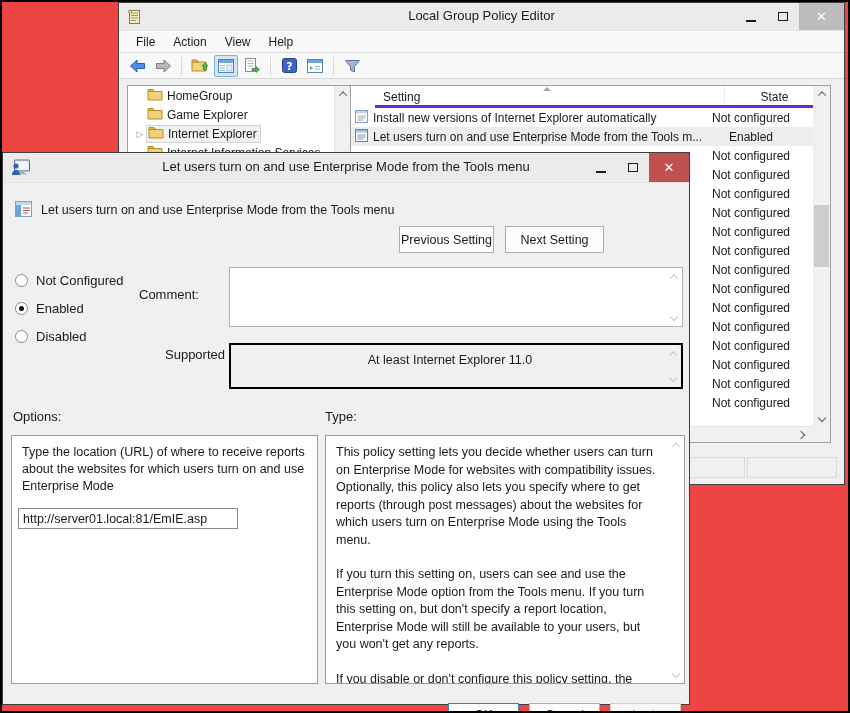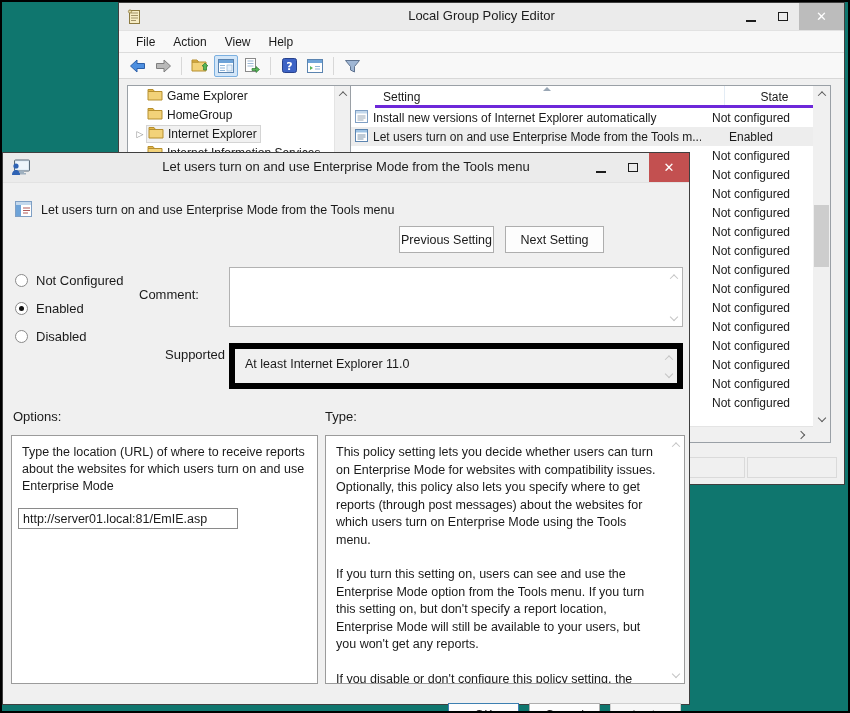--- a/index.html
+++ b/index.html
@@ -1,17 +1,17 @@
 <!DOCTYPE html>
 <html><head>
 <meta charset="utf-8">
 <style>
   * { margin:0; padding:0; box-sizing:border-box; }
   body { font-family:"Liberation Sans","DejaVu Sans",sans-serif; background:#888; }
-  .desktop { position:relative; width:850px; height:713px; background:#0f766e; border:2px solid #000; overflow:hidden; }
+  .desktop { position:relative; width:850px; height:713px; background:#ef4444; border:2px solid #000; overflow:hidden; }
 
   
   .gpe { position:absolute; left:116px; top:0; width:727px; height:483px; background:#f0f0f0; border:1px solid #3f3f3f; }
   .titlebar { position:relative; height:28px; background:#ebebeb; border-bottom:1px solid #e2e2e2; }
   .titlebar .ticon { position:absolute; left:8px; top:6px; }
   .titlebar .ttext { position:absolute; left:0; right:0; top:5px; text-align:center; font-size:13px; color:#1c1c1c; }
   .capbtns { position:absolute; right:0; top:0; height:100%; display:flex; }
   .capbtn { width:32px; height:100%; display:flex; align-items:center; justify-content:center; font-size:12px; color:#1c1c1c; }
   .capbtn.close-gray { width:45px; background:#bcbcbc; color:#fff; font-size:13px; }
   .capbtn.close-red { width:40px; background:#c35050; color:#fff; font-size:13px; }
@@ -83,21 +83,21 @@
   .pushbtn { position:absolute; height:27px; background:#fdfdfd; border:1px solid #aeaeae; font-size:12.5px; color:#1a1a1a; display:flex; align-items:center; justify-content:center; font-family:inherit; }
   .btn-prev { left:396px; top:43px; width:95px; }
   .btn-next { left:502px; top:43px; width:99px; }
 
   .radio { position:absolute; left:12px; display:flex; align-items:center; gap:8px; font-size:13px; }
   .rdot { width:13px; height:13px; border:1px solid #8a8a8a; border-radius:50%; background:#fff; position:relative; }
   .rdot.on::after { content:""; position:absolute; left:3px; top:3px; width:5px; height:5px; border-radius:50%; background:#111; }
 
   .flabel { position:absolute; font-size:13px; }
   .commentbox { position:absolute; left:226px; top:84px; width:454px; height:60px; background:#fff; border:1px solid #b2b2b2; }
-  .supportbox { position:absolute; left:226px; top:160px; width:454px; height:46px; background:#f0f0f0; border:6px solid #000000; padding:8px 22px 0 10px; font-size:12.5px; }
+  .supportbox { position:absolute; left:226px; top:160px; width:454px; height:46px; background:#f0f0f0; border:2px solid #000000; padding:8px 22px 0 10px; font-size:12.5px;text-align:center; }
   .miniarrows .chev { position:absolute; right:5px; }
   .miniarrows .chev.up { top:6px; }
   .miniarrows .chev.down { bottom:6px; }
 
   .optbox { position:absolute; left:8px; top:252px; width:307px; height:249px; background:#fff; border:1px solid #9b9b9b; padding:8px 10px; font-size:12.5px; line-height:17px; }
   .urlinput { position:absolute; left:6px; top:72px; width:220px; height:21px; border:1px solid #8a8a8a; font-family:inherit; font-size:12.5px; padding:1px 4px; color:#1a1a1a; background:#fff; }
   .helpbox { position:absolute; left:322px; top:252px; width:360px; height:249px; background:#fff; border:1px solid #9b9b9b; padding:8px 24px 8px 10px; font-size:12.5px; line-height:17.5px; overflow:hidden; }
   .helpbox p { margin-bottom:17px; }
 
   .btn-ok { left:445px; top:520px; width:71px; height:24px; border:1px solid #3c7fb1; }
@@ -197,31 +197,31 @@
     <div class="winbody">
 
       <div class="tree">
         <div class="trow">
           <span class="tnoexp"></span>
           <span class="tplain">
             <span><svg width="16" height="13" viewBox="0 0 16 13">
                   <path d="M1 3.5 L1 12 L15 12 L15 3.5 Z" fill="#f2d279" stroke="#b68f2e"></path>
                   <path d="M1 3.5 L1 1.5 L6 1.5 L7.5 3.5 Z" fill="#e3b74a" stroke="#b68f2e"></path>
                 </svg></span>
-            <span class="tlabel">Game Explorer</span>
+            <span class="tlabel">HomeGroup</span>
           </span>
         </div>
         <div class="trow">
           <span class="tnoexp"></span>
           <span class="tplain">
             <span><svg width="16" height="13" viewBox="0 0 16 13">
                   <path d="M1 3.5 L1 12 L15 12 L15 3.5 Z" fill="#f2d279" stroke="#b68f2e"></path>
                   <path d="M1 3.5 L1 1.5 L6 1.5 L7.5 3.5 Z" fill="#e3b74a" stroke="#b68f2e"></path>
                 </svg></span>
-            <span class="tlabel">HomeGroup</span>
+            <span class="tlabel">Game Explorer</span>
           </span>
         </div>
         <div class="trow">
           <span class="texp">▷</span>
           <span class="tsel">
             <span><svg width="16" height="13" viewBox="0 0 16 13">
                   <path d="M1 3.5 L1 12 L15 12 L15 3.5 Z" fill="#f2d279" stroke="#b68f2e"></path>
                   <path d="M1 3.5 L1 1.5 L6 1.5 L7.5 3.5 Z" fill="#e3b74a" stroke="#b68f2e"></path>
                 </svg></span>
             <span class="tlabel">Internet Explorer</span>

